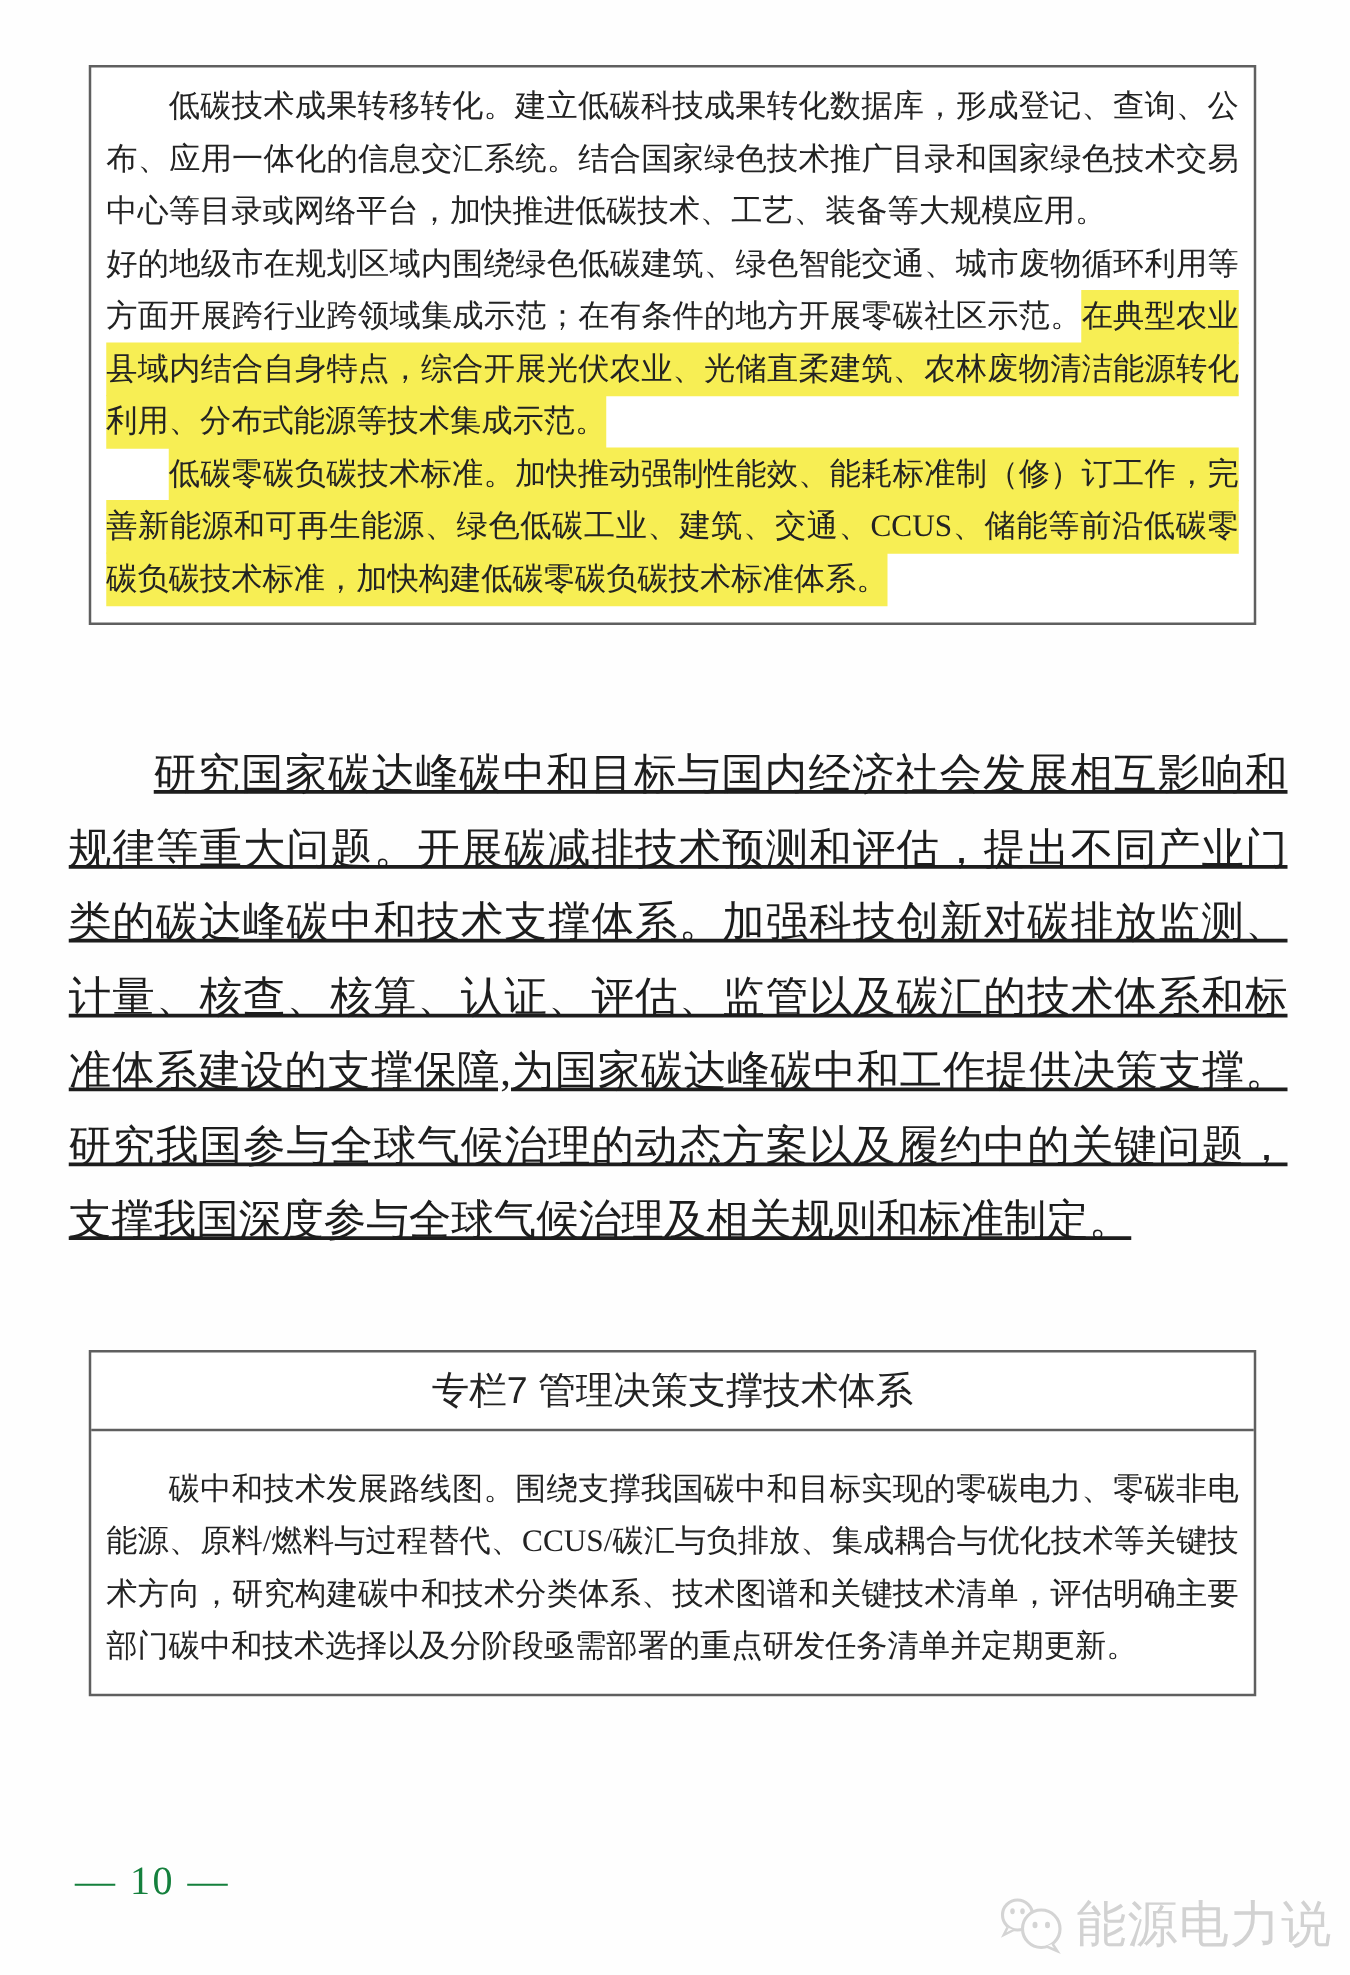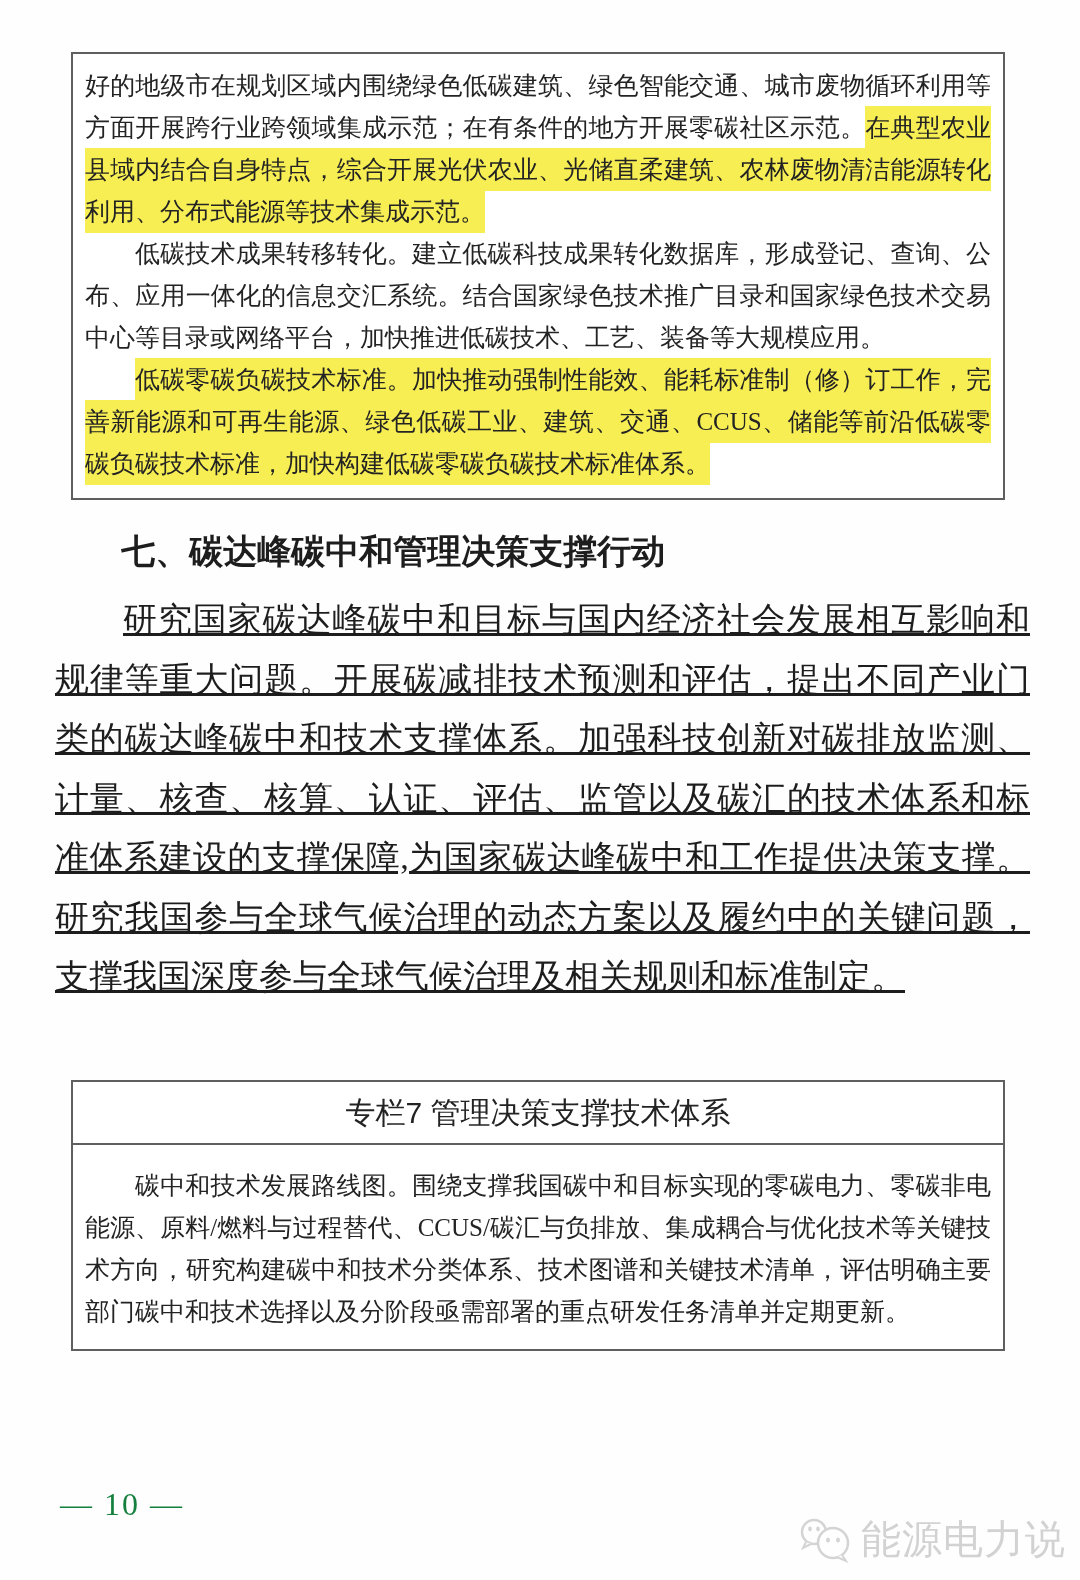--- a/index.html
+++ b/index.html
@@ -27,21 +27,21 @@
     font-size:25px;line-height:42px;
   }
   .box1{top:52px;padding:11px 12px 13px 12px;}
   .box2{top:1080px;padding:0;}
   .box2-title{
     font-family:"Liberation Sans","DejaVu Sans",sans-serif;
     font-weight:normal;font-size:30px;line-height:39px;
     text-align:center;padding:11px 0 11px 0;
     border-bottom:2px solid var(--box-border);
   }
-  .box2-body{padding:20px 12px 16px 12px;}
+  .box2-body{padding:10px 12px 16px 12px;margin-top:16px;}
   .box-para{
     margin:0;text-indent:2em;
     text-align:justify;text-justify:inter-ideograph;
   }
   .box-para.no-indent{text-indent:0;}
   mark.hl{
     background:var(--highlight);
     color:inherit;
     padding:8px 0;
   }
@@ -74,26 +74,25 @@
     letter-spacing:1px;
   }
   .watermark svg{display:block;}
 </style>
 </head>
 <body>
 
 <div class="page">
 
   <div class="callout box1">
+    <p class="box-para"><span>低碳技术成果转移转化。建立低碳科技成果转化数据库，形成登记、查询、公布、应用一体化的信息交汇系统。结合国家绿色技术推广目录和国家绿色技术交易中心等目录或网络平台，加快推进低碳技术、工艺、装备等大规模应用。</span></p>
     <p class="box-para no-indent"><span>好的地级市在规划区域内围绕绿色低碳建筑、绿色智能交通、城市废物循环利用等方面开展跨行业跨领域集成示范；在有条件的地方开展零碳社区示范。</span><mark class="hl">在典型农业县域内结合自身特点，综合开展光伏农业、光储直柔建筑、农林废物清洁能源转化利用、分布式能源等技术集成示范。</mark></p>
-    <p class="box-para"><span>低碳技术成果转移转化。建立低碳科技成果转化数据库，形成登记、查询、公布、应用一体化的信息交汇系统。结合国家绿色技术推广目录和国家绿色技术交易中心等目录或网络平台，加快推进低碳技术、工艺、装备等大规模应用。</span></p>
     <p class="box-para"><mark class="hl">低碳零碳负碳技术标准。加快推动强制性能效、能耗标准制（修）订工作，完善新能源和可再生能源、绿色低碳工业、建筑、交通、CCUS、储能等前沿低碳零碳负碳技术标准，加快构建低碳零碳负碳技术标准体系。</mark></p>
   </div>
 
-  <h2 class="section-heading">七、碳达峰碳中和管理决策支撑行动</h2>
 
   <p class="body-para">研究国家碳达峰碳中和目标与国内经济社会发展相互影响和规律等重大问题。开展碳减排技术预测和评估，提出不同产业门类的碳达峰碳中和技术支撑体系。加强科技创新对碳排放监测、计量、核查、核算、认证、评估、监管以及碳汇的技术体系和标准体系建设的支撑保障,为国家碳达峰碳中和工作提供决策支撑。研究我国参与全球气候治理的动态方案以及履约中的关键问题，支撑我国深度参与全球气候治理及相关规则和标准制定。</p>
 
   <div class="callout box2">
     <div class="box2-title">专栏7 管理决策支撑技术体系</div>
     <div class="box2-body">
       <p class="box-para">碳中和技术发展路线图。围绕支撑我国碳中和目标实现的零碳电力、零碳非电能源、原料/燃料与过程替代、CCUS/碳汇与负排放、集成耦合与优化技术等关键技术方向，研究构建碳中和技术分类体系、技术图谱和关键技术清单，评估明确主要部门碳中和技术选择以及分阶段亟需部署的重点研发任务清单并定期更新。</p>
     </div>
   </div>
 

